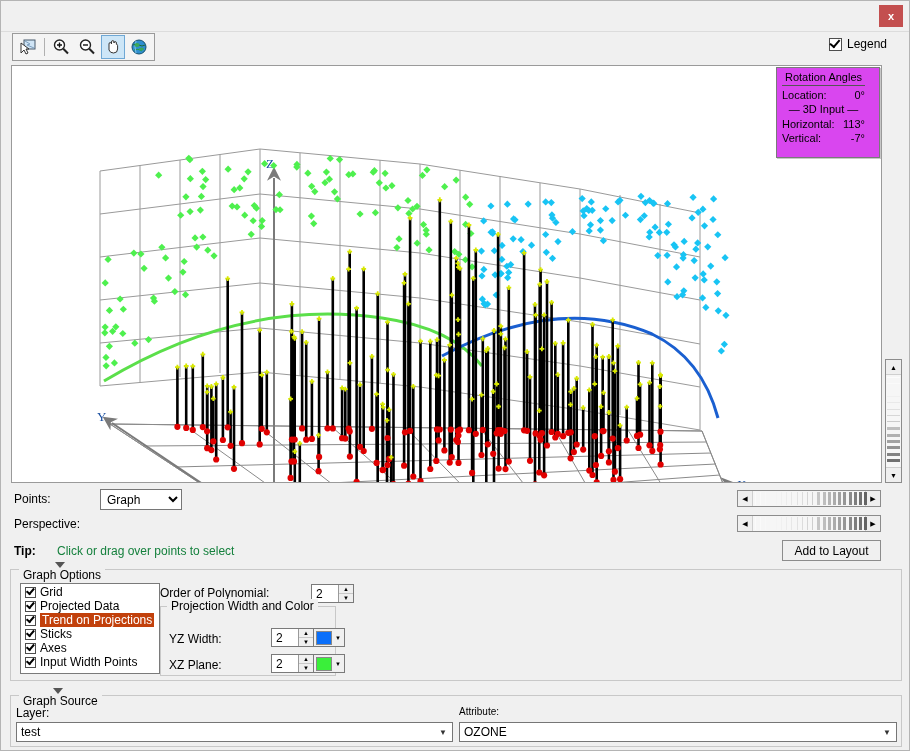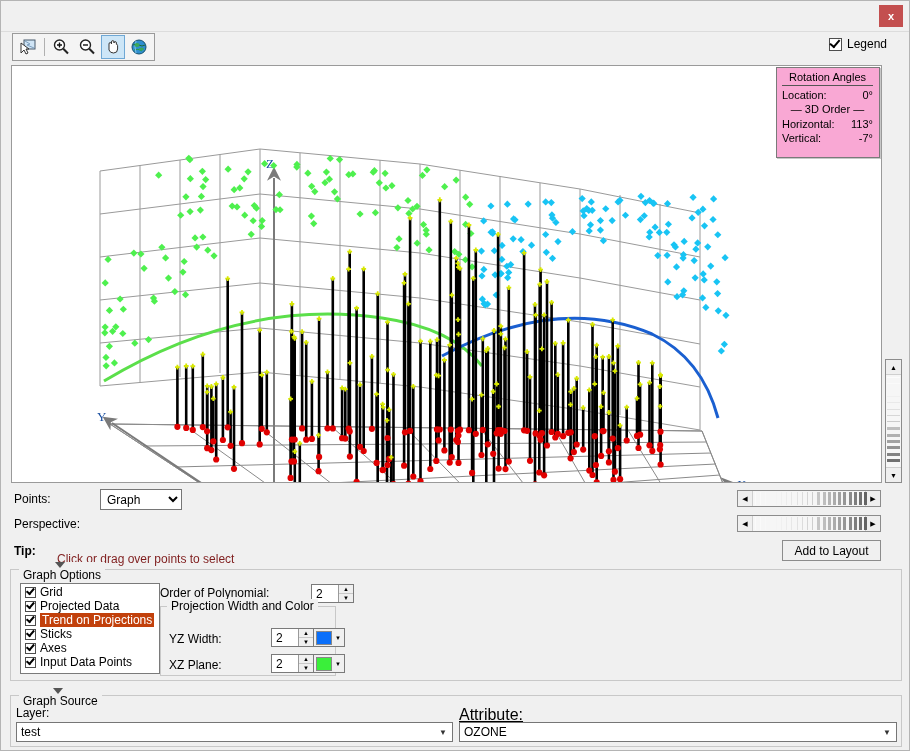--- a/index.html
+++ b/index.html
@@ -112,25 +112,25 @@
     border: 1px solid #9a9a9a;
     overflow: hidden;
   }
   #plot-svg { display: block; }
 
   
   #rotbox {
     position: absolute;
     left: 764px; top: 1px;
     width: 104px; height: 91px;
-    background: #f9a8d4;
+    background: #d946ef;
     border: 1px solid #7a7a7a;
     box-shadow: 1px 1px 0 #c8c8c8;
     font-size: 11px;
-    padding: 3px 6px 0 5px;
+    padding: 3px 14px 0 5px;
   }
   #rotbox .rtitle {
     text-align: center;
     padding-bottom: 2px;
     border-bottom: 1px solid #555;
     margin-bottom: 2px;
   }
   #rotbox .rrow {
     display: flex;
     justify-content: space-between;
@@ -165,21 +165,21 @@
     width: 82px; height: 21px;
     border: 1px solid #767676;
     background: #fff;
     font-family: "Liberation Sans", sans-serif;
     font-size: 12px;
     padding: 0 2px;
     cursor: pointer;
   }
   #persp-label { position: absolute; left: 13px; top: 516px; }
   #tip-label { position: absolute; left: 13px; top: 543px; font-weight: bold; }
-  #tip-text { position: absolute; left: 56px; top: 543px; color: #7f1d1d; margin-top: 8px; }
+  #tip-text { position: absolute; left: 56px; top: 543px; color: #15803d; }
 
   .htrack {
     position: absolute;
     width: 144px; height: 17px;
     border: 1px solid #8c8c8c;
     background: #f6f6f6;
     display: flex; align-items: stretch;
     cursor: pointer;
   }
   .harrow {
@@ -333,21 +333,21 @@
   #xz-color { left: 312px; top: 653px; }
 
   
   #ds-group {
     position: absolute;
     left: 9px; top: 694px;
     width: 892px; height: 52px;
     border: 1px solid #c8c8c8;
   }
   #layer-label { position: absolute; left: 5px; top: 10px; font-size: 12px; }
-  #attr-label { position: absolute; left: 448px; top: 10px; font-size: 16px; text-decoration: underline; }
+  #attr-label { position: absolute; left: 448px; top: 10px; font-size: 10px; }
   .combo {
     position: absolute;
     height: 20px;
     border: 1px solid #767676;
     background: #fff;
     display: flex; align-items: center;
     font-size: 12px;
     padding-left: 4px;
     cursor: pointer;
   }
@@ -1127,21 +1127,21 @@
           <path d="M394.04655205569094 237.9 h4.8 M396.4 235.51146985146573 v4.8" stroke="#d8e800" stroke-width="1.8"></path>
         </g>
     </svg>
 
     <div id="rotbox">
       <div class="rtitle">Rotation Angles</div>
       <div class="rrow">
         <span>Location:</span>
         <span>0°</span>
       </div>
-      <div class="rcenter">— 3D Order —</div>
+      <div class="rcenter">— 3D Input —</div>
       <div class="rrow">
         <span>Horizontal:</span>
         <span>113°</span>
       </div>
       <div class="rrow">
         <span>Vertical:</span>
         <span>-7°</span>
       </div>
     </div>
   </div>
@@ -1257,21 +1257,21 @@
         <div class="opt-item">
           <span class="cbox"></span>
           <span class="opt-text">Sticks</span>
         </div>
         <div class="opt-item">
           <span class="cbox"></span>
           <span class="opt-text">Axes</span>
         </div>
         <div class="opt-item">
           <span class="cbox"></span>
-          <span class="opt-text">Input Data Points</span>
+          <span class="opt-text">Input Width Points</span>
         </div>
       </div>
   </div>
 
   <div id="poly-label" class="lbl">Order of Polynomial:</div>
   <div class="spin" id="poly-spin">
     <div class="sval">2</div>
     <div class="sbtns">
       <div>▲</div>
       <div>▼</div>

